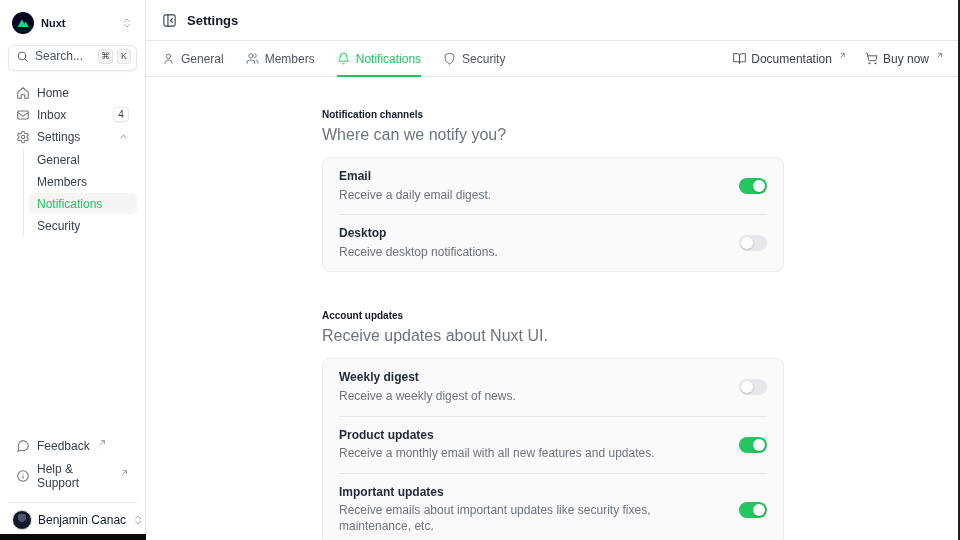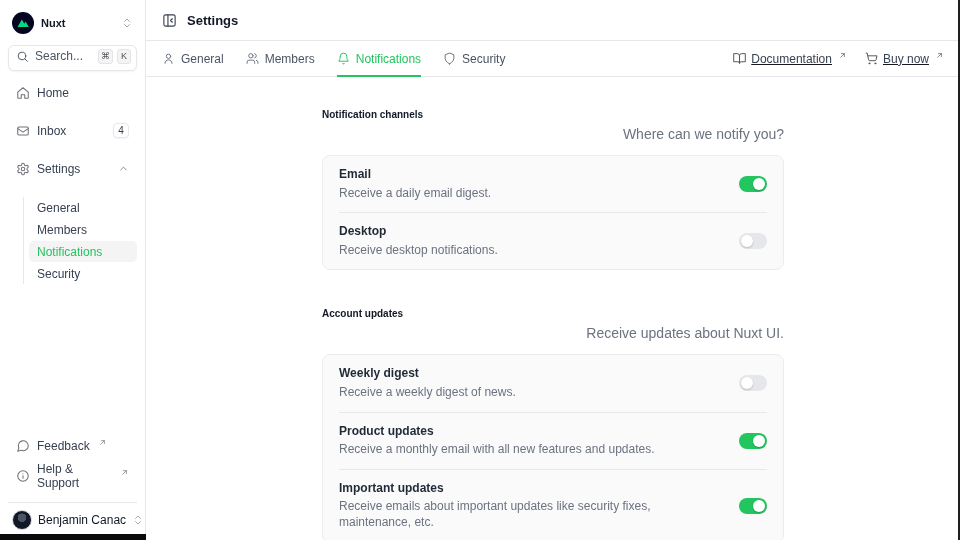--- a/index.html
+++ b/index.html
@@ -31,21 +31,21 @@
 
   .search-box{display:flex;align-items:center;gap:6px;height:26px;border:1px solid var(--border);
     border-radius:6px;padding:0 5px 4px 7px;margin-bottom:11px;background:#fff;
     box-shadow:0 1px 2px rgba(0,0,0,.05);cursor:text;color:#4b5563;}
   .search-box .ph{font-size:12px;color:#4b5563;flex:1;}
   .search-box kbd{font-family:"Liberation Sans",sans-serif;font-size:9px;color:#52525b;background:#f4f4f5;
     border:1px solid #e4e4e7;border-radius:3px;min-width:14px;height:15px;display:inline-flex;
     align-items:center;justify-content:center;padding:0 2px;}
   .search-box kbd + kbd{margin-left:-2px;}
 
-  .nav{display:flex;flex-direction:column;gap:17px;}
+  .nav{display:flex;flex-direction:column;gap:1px;}
   .nav-item{display:flex;align-items:center;gap:7px;height:21px;padding:0 8px;border-radius:5px;
     font-size:12px;color:#374151;cursor:pointer;}
   .nav-item .ic{color:var(--icon);}
   .nav-badge{margin-left:auto;font-size:10px;color:#374151;border:1px solid var(--border);background:#fff;
     border-radius:4px;height:15px;min-width:16px;display:inline-flex;align-items:center;justify-content:center;
     box-shadow:0 1px 1px rgba(0,0,0,.04);}
   .nav-caret{margin-left:auto;color:#9ca3af;}
   .sub-list{margin:1px 0 1px 15px;border-left:1px solid var(--border);padding-left:5px;display:flex;flex-direction:column;gap:1px;}
   .sub-item{display:flex;align-items:center;height:21px;padding:0 8px;border-radius:5px;font-size:12px;color:#374151;cursor:pointer;}
   .sub-item.active{background:#f4f4f5;color:var(--primary);font-weight:500;}
@@ -63,29 +63,29 @@
   .collapse-btn{color:#374151;cursor:pointer;}
   .collapse-btn svg{width:15px;height:15px;}
   .m-title{font-size:13px;font-weight:700;color:#111827;}
 
   .tabbar{height:36px;flex:none;border-bottom:1px solid var(--border);display:flex;align-items:stretch;gap:22px;padding:0 16px;}
   .tab{display:flex;align-items:center;gap:6px;font-size:12px;color:#4b5563;position:relative;cursor:pointer;}
   .tab .ic{color:#6b7280;}
   .tab.active{color:var(--primary);font-weight:500;}
   .tab.active .ic{color:var(--primary);}
   .tab.active::after{content:"";position:absolute;left:0;right:0;bottom:-1px;height:2px;background:var(--primary);}
-  .tab-actions{margin-left:auto;display:flex;align-items:center;gap:18px;text-decoration:underline;}
+  .tab-actions{margin-left:auto;display:flex;align-items:center;gap:18px;}
   .action{display:flex;align-items:center;gap:5px;font-size:12px;color:#374151;cursor:pointer;}
   .action .ic{color:#52525b;}
 
   .content{flex:1;overflow:hidden;padding-top:32px;}
   .col{width:462px;margin:0 auto;}
   .section + .section{margin-top:38px;}
   .sec-title{font-size:10px;font-weight:700;color:#111827;margin-bottom:6px;}
-  .sec-desc{font-size:14px;color:var(--muted);margin-bottom:13px;text-align:right;}
+  .sec-desc{font-size:16px;color:var(--muted);margin-bottom:13px;}
   .card{background:#fafafa;border:1px solid #ececee;border-radius:8px;}
   .row{display:flex;align-items:center;gap:16px;padding:11px 16px;}
   .row-text{flex:1;min-width:0;}
   .row-title{font-size:12px;font-weight:600;color:#1f2937;line-height:1.3;}
   .row-desc{font-size:12px;color:var(--muted);line-height:1.3;margin-top:3px;}
   .divider{height:1px;background:#e8e8ea;margin:0 16px;}
   .toggle{position:relative;width:28px;height:16px;border-radius:999px;background:#e5e7eb;flex:none;cursor:pointer;}
   .toggle .knob{position:absolute;top:2px;left:2px;width:12px;height:12px;border-radius:50%;background:#fff;
     box-shadow:0 1px 2px rgba(0,0,0,.2);}
   .toggle.on{background:var(--primary);}

